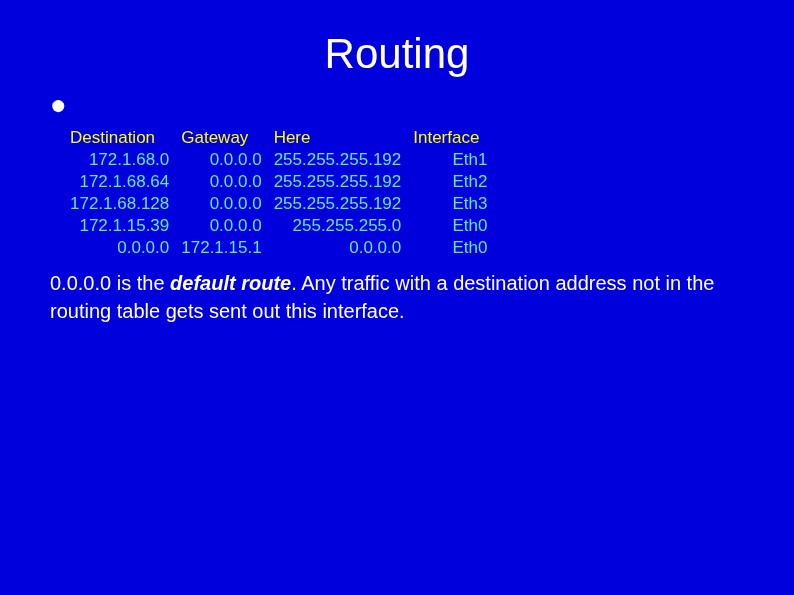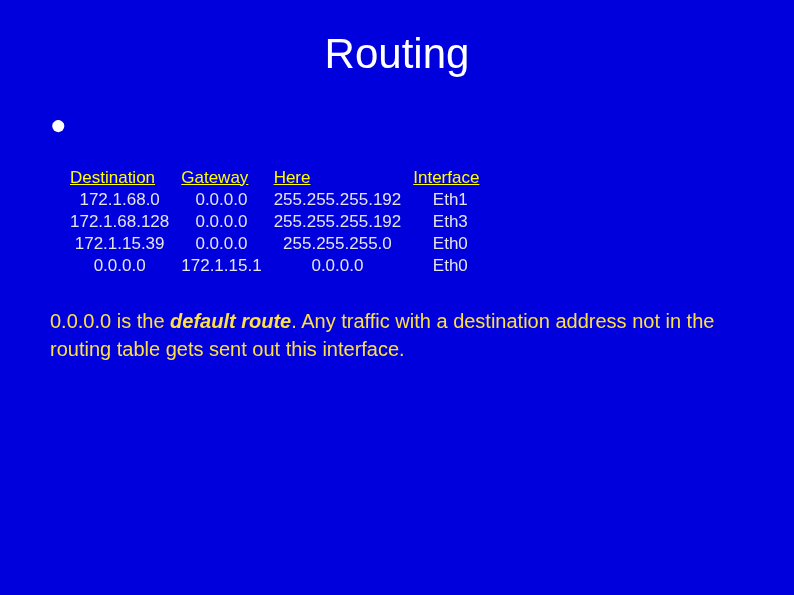--- a/index.html
+++ b/index.html
@@ -18,21 +18,20 @@
       position: relative;
     }
 
     .slide-container {
       width: 794px;
       height: 595px;
       background-color: #0000dd;
       padding: 30px 50px;
       display: flex;
       flex-direction: column;
-      gap: 20px;
     }
 
     .title {
       text-align: center;
       font-size: 42px;
       font-weight: normal;
       color: white;
       margin-bottom: 10px;
     }
 
@@ -61,32 +60,31 @@
       font-size: 17px;
       color: yellow;
       font-family: Arial, sans-serif;
     }
 
     .routing-table th {
       color: yellow;
       font-weight: normal;
       text-align: left;
       padding: 1px 20px 1px 0;
-      text-decoration: underline;
     }
 
     .routing-table td {
-      color: #e5e5e5;
+      color: #5eead4;
       padding: 1px 12px 1px 0;
-      text-align: center;
+      text-align: right;
     }
 
     .footer-text {
       font-size: 20px;
-      color: #fde047;
+      color: #ffffff;
       line-height: 1.4;
       margin-top: 10px;
     }
 
     .footer-text em {
       font-style: italic;
       font-weight: bold;
     }
   </style>
 </head>
@@ -111,20 +109,26 @@
         </tr>
       </thead>
       <tbody id="table-body">
       <tr>
             <td>172.1.68.0</td>
             <td>0.0.0.0</td>
             <td>255.255.255.192</td>
             <td>Eth1</td>
           </tr>
           <tr>
+            <td>172.1.68.64</td>
+            <td>0.0.0.0</td>
+            <td>255.255.255.192</td>
+            <td>Eth2</td>
+          </tr>
+          <tr>
             <td>172.1.68.128</td>
             <td>0.0.0.0</td>
             <td>255.255.255.192</td>
             <td>Eth3</td>
           </tr>
           <tr>
             <td>172.1.15.39</td>
             <td>0.0.0.0</td>
             <td>255.255.255.0</td>
             <td>Eth0</td>

